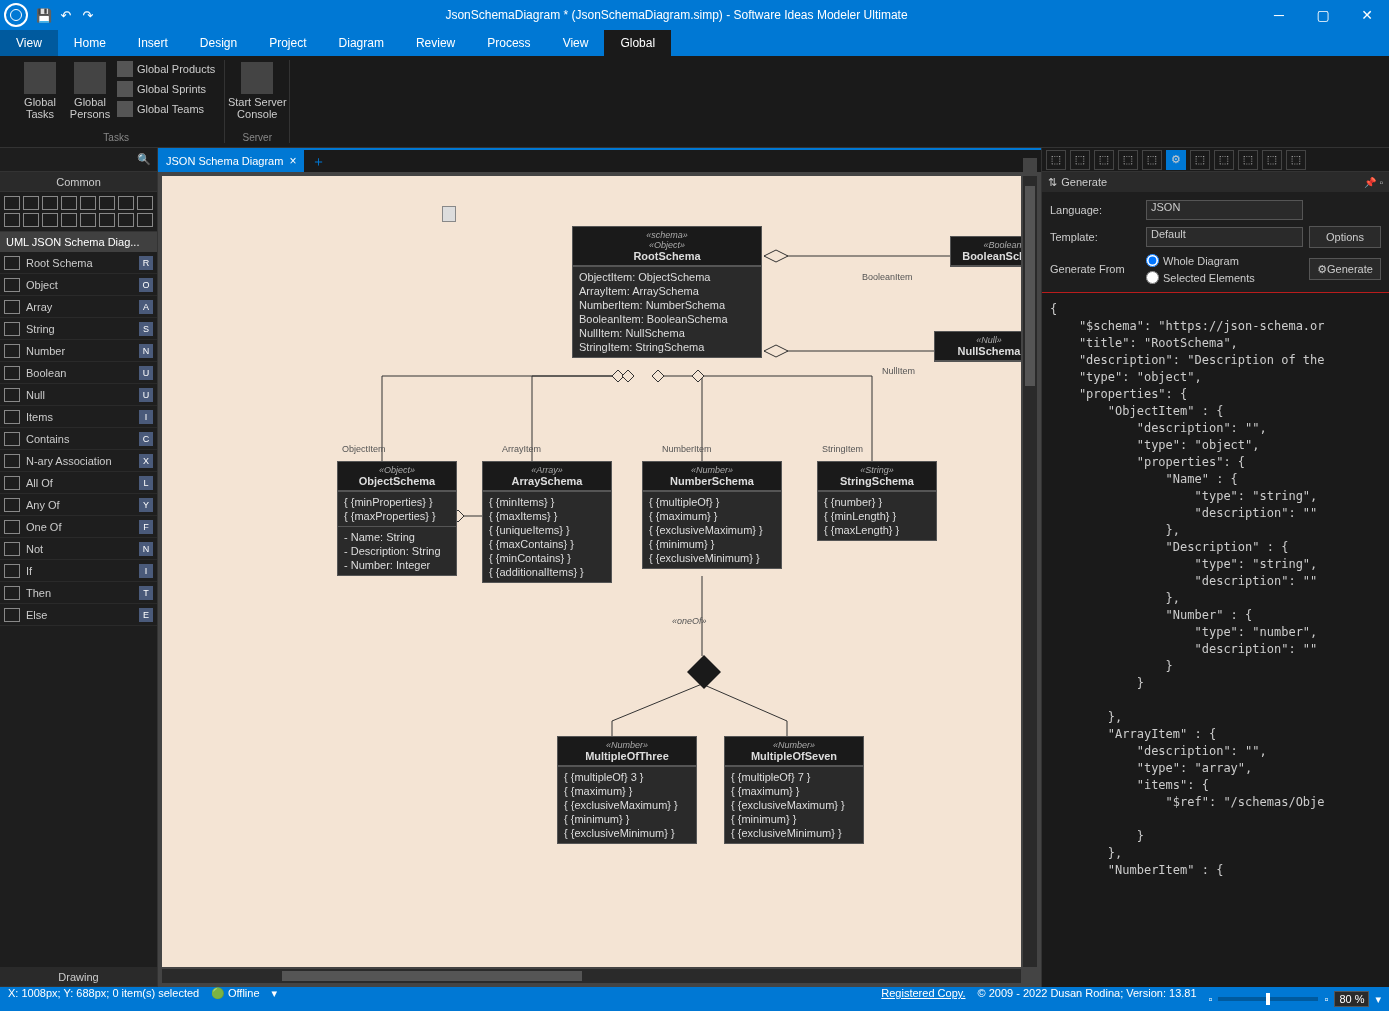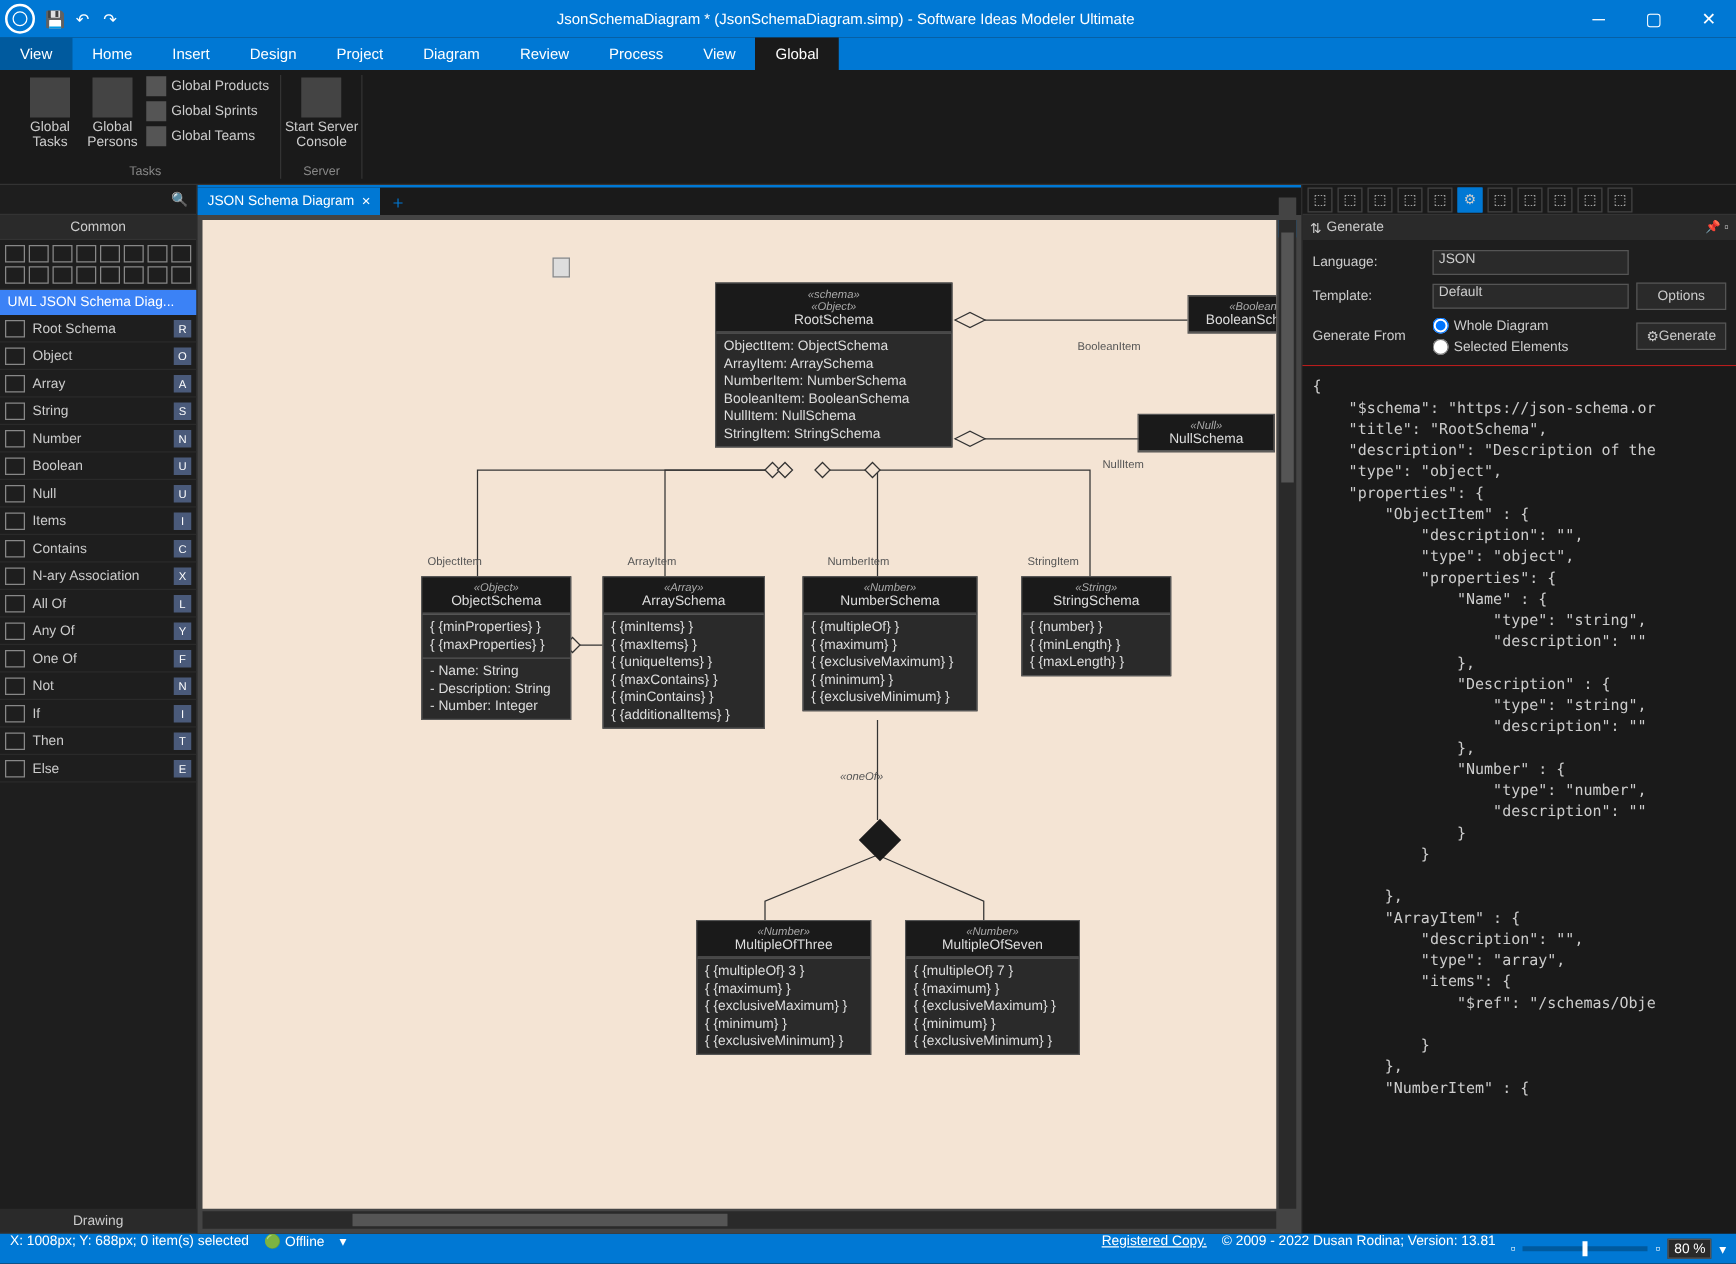--- a/index.html
+++ b/index.html
@@ -26,41 +26,41 @@
 .rgroup .small{display:flex;flex-direction:column;gap:2px}
 .rgroup .sitem{display:flex;align-items:center;gap:4px;padding:1px}
 .rgroup .sitem .si{width:16px;height:16px;background:#555}
 .rgroup .glabel{margin-top:auto;font-size:10px;color:#888}
 .main{flex:1;display:flex;min-height:0}
 .sidebar{width:158px;background:#1e1e1e;display:flex;flex-direction:column;border-right:1px solid #333}
 .side-search{height:24px;border-bottom:1px solid #333;display:flex;align-items:center;justify-content:flex-end;padding:0 6px}
 .side-header{height:20px;background:#2a2a2a;text-align:center;line-height:20px;font-size:11px;border-bottom:1px solid #333}
 .shape-icons{padding:4px;display:flex;flex-wrap:wrap;gap:3px;border-bottom:1px solid #333}
 .shape-icons span{width:16px;height:14px;border:1px solid #888;font-size:8px}
-.toolbox-title{height:20px;background:#3b82f6;color:#fff;padding:0 6px;line-height:20px;font-size:11px;white-space:nowrap;overflow:hidden}
+.toolbox-title{height:20px;background:#404040;color:#fff;padding:0 6px;line-height:20px;font-size:11px;white-space:nowrap;overflow:hidden}
 .toolbox{flex:1;overflow:auto}
 .titem{height:22px;display:flex;align-items:center;padding:0 4px;border-bottom:1px solid #2a2a2a}
 .titem .ti{width:16px;height:14px;border:1px solid #888;margin-right:6px;flex-shrink:0}
 .titem .key{margin-left:auto;width:14px;height:14px;background:#4a5a7a;color:#fff;font-size:9px;text-align:center;line-height:14px}
 .canvas-area{flex:1;display:flex;flex-direction:column;min-width:0}
 .tabs{height:24px;background:#1a1a1a;display:flex;align-items:flex-end;border-top:2px solid #0078d4}
 .tab{height:22px;background:#0078d4;color:#fff;display:flex;align-items:center;padding:0 8px;gap:6px;font-size:11px}
 .tab .close{font-size:12px}
 .tab-add{width:20px;height:20px;display:flex;align-items:center;justify-content:center;color:#0078d4;font-size:14px;margin-left:4px}
 .canvas-wrap{flex:1;background:#444;position:relative;overflow:hidden}
 .canvas{position:absolute;top:4px;left:4px;right:20px;bottom:20px;background:#f4e4d4;overflow:hidden}
 .vscroll{position:absolute;right:4px;top:4px;bottom:20px;width:14px;background:#2a2a2a}
 .vscroll .thumb{position:absolute;left:2px;right:2px;top:10px;height:200px;background:#555}
 .hscroll{position:absolute;left:4px;right:20px;bottom:4px;height:14px;background:#2a2a2a}
 .hscroll .thumb{position:absolute;top:2px;bottom:2px;left:120px;width:300px;background:#555}
 .collapse-handle{position:absolute;right:4px;top:4px;width:14px;height:14px;background:#0078d4}
 .node{position:absolute;background:#2a2a2a;border:1px solid #555;color:#ddd;font-size:10px}
 .node .nh{background:#1a1a1a;text-align:center;padding:3px;border-bottom:1px solid #555}
 .node .stereo{font-style:italic;color:#aaa;font-size:9px}
-.node .nname{font-weight:normal;font-size:11px}
+.node .nname{font-weight:bold;font-size:11px}
 .node .sec{border-top:1px solid #555;padding:3px 6px}
 .node .sec div{white-space:nowrap;line-height:14px}
 .conn-label{position:absolute;font-size:9px;color:#555}
 svg.wires{position:absolute;top:0;left:0;width:100%;height:100%;pointer-events:none}
 svg.wires line,svg.wires polyline{stroke:#333;stroke-width:1;fill:none}
 svg.wires polygon{fill:#f4e4d4;stroke:#333}
 .diamond{position:absolute;width:24px;height:24px;background:#1a1a1a;transform:rotate(45deg)}
 .right-panel{width:348px;background:#1e1e1e;display:flex;flex-direction:column;border-left:1px solid #333}
 .rp-toolbar{height:24px;background:#1a1a1a;display:flex;align-items:center;padding:0 4px;gap:4px;border-bottom:1px solid #333}
 .rp-toolbar span{width:20px;height:20px;border:1px solid #444;display:flex;align-items:center;justify-content:center;font-size:11px}
@@ -323,21 +323,21 @@
               <div>NullItem: NullSchema</div>
               <div>StringItem: StringSchema</div>
             </div>
     </div>
     <div class="node" style="top:60px;left:788px;width:110px">
      <div class="nh">
               <div class="stereo">«Boolean»</div>
               <div class="nname">BooleanSchema</div>
             </div>
     </div>
-    <div class="node" style="top:155px;left:748px;width:110px">
+    <div class="node" style="top:155px;left:772px;width:110px">
      <div class="nh">
               <div class="stereo">«Null»</div>
               <div class="nname">NullSchema</div>
             </div>
     </div>
     <div class="node" style="top:285px;left:175px;width:120px">
      <div class="nh">
               <div class="stereo">«Object»</div>
               <div class="nname">ObjectSchema</div>
             </div>

